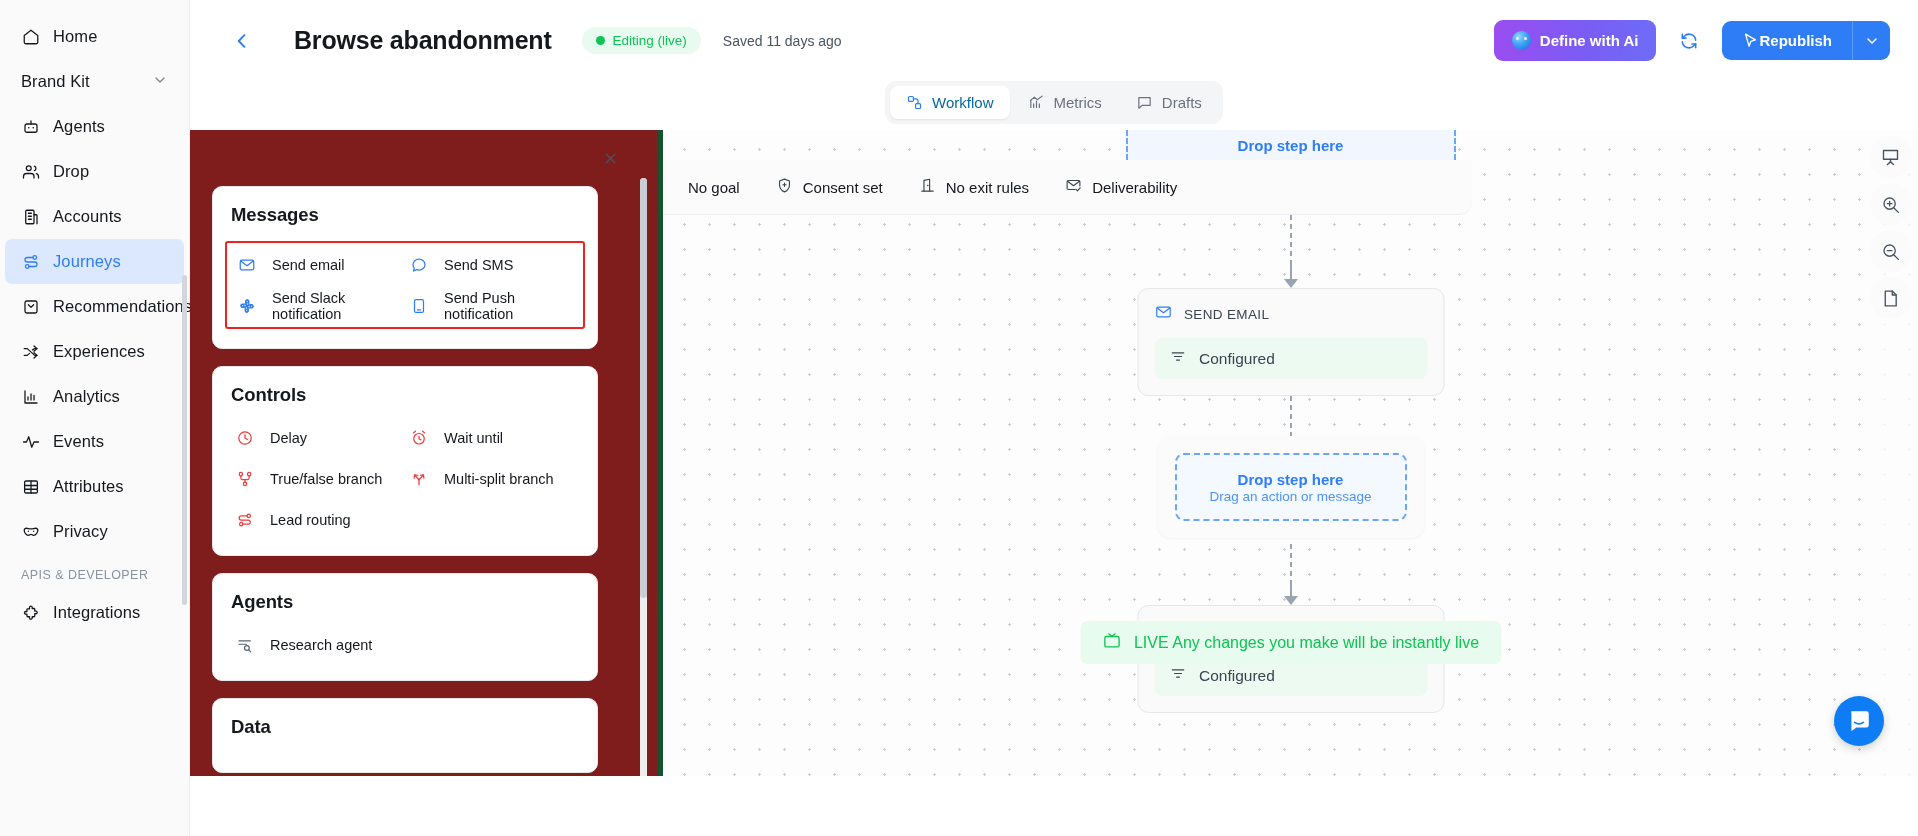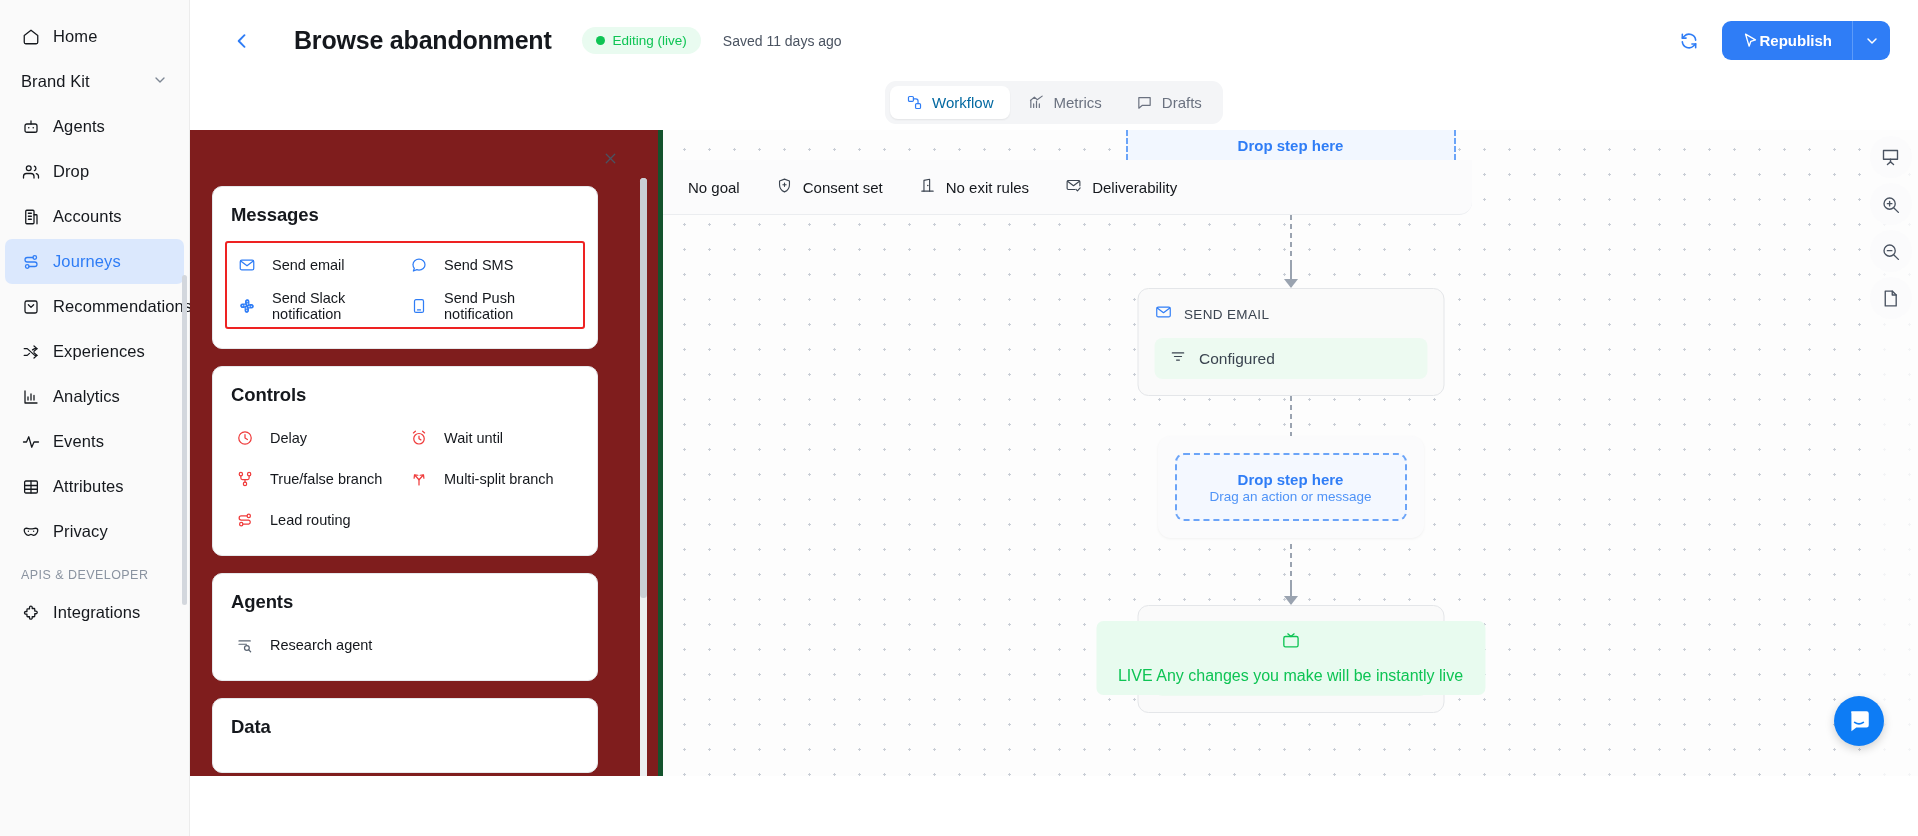--- a/index.html
+++ b/index.html
@@ -232,21 +232,20 @@
   .dashline { position: absolute; left: 50%; transform: translateX(-50%); width: 2px;
     background-image: linear-gradient(#9aa3b0 55%, rgba(255,255,255,0) 0%);
     background-size: 2px 9px; background-repeat: repeat-y; }
 
   .live-toast {
     position: absolute; left: 50%; transform: translateX(-50%);
     background: #e8fbef; border-radius: 7px;
     padding: 10px 22px; display: flex; align-items: center; gap: 13px;
     color: #0ec454; font-size: 16px; font-weight: 500; white-space: nowrap;
     z-index: 8;
-    flex-direction: column;
   }
   .live-toast svg { width: 19px; height: 19px; stroke: #0ec454; fill: none; stroke-width: 1.7; stroke-linecap: round; stroke-linejoin: round; }
 
   
   .right-rail {
     position: absolute; right: 0; top: 0; width: 55px; height: 100%;
     background: rgba(253,253,253,.82);
     display: flex; flex-direction: column; align-items: center; gap: 5px;
     padding-top: 6px; z-index: 6;
   }
@@ -422,20 +421,24 @@
           </svg>
       </div>
       <div class="page-title">Browse abandonment</div>
       <div class="status-pill">
         <span class="status-dot"></span>
         <span>Editing (live)</span>
       </div>
       <div class="saved-text">Saved 11 days ago</div>
 
       <div class="topbar-right">
+        <button class="btn-ai">
+          <span class="ai-orb"></span>
+          <span>Define with Ai</span>
+        </button>
         <button class="icon-btn">
           <svg viewBox="0 0 24 24">
               <path d="M20 11A8 8 0 0 0 6.3 6.3L4 8.5"></path>
               <polyline points="4 4 4 8.5 8.5 8.5"></polyline>
               <path d="M4 13a8 8 0 0 0 13.7 4.7L20 15.5"></path>
               <polyline points="20 20 20 15.5 15.5 15.5"></polyline>
             </svg>
         </button>
         <div class="republish-group">
           <button class="btn-republish">

